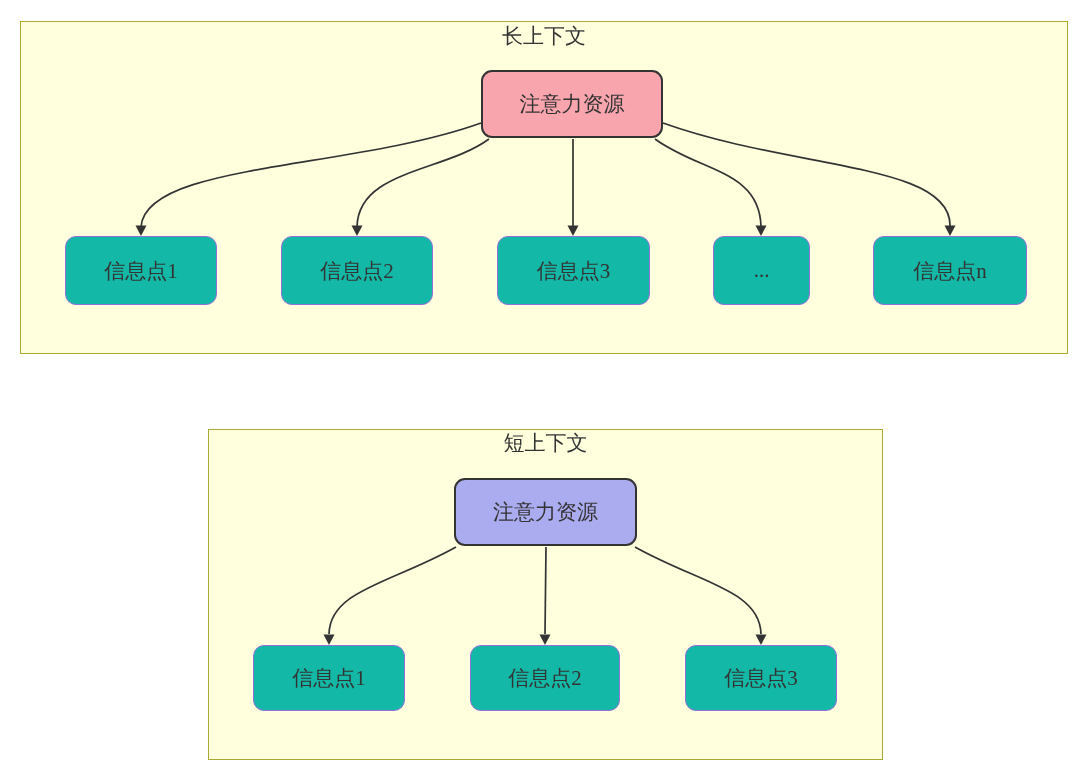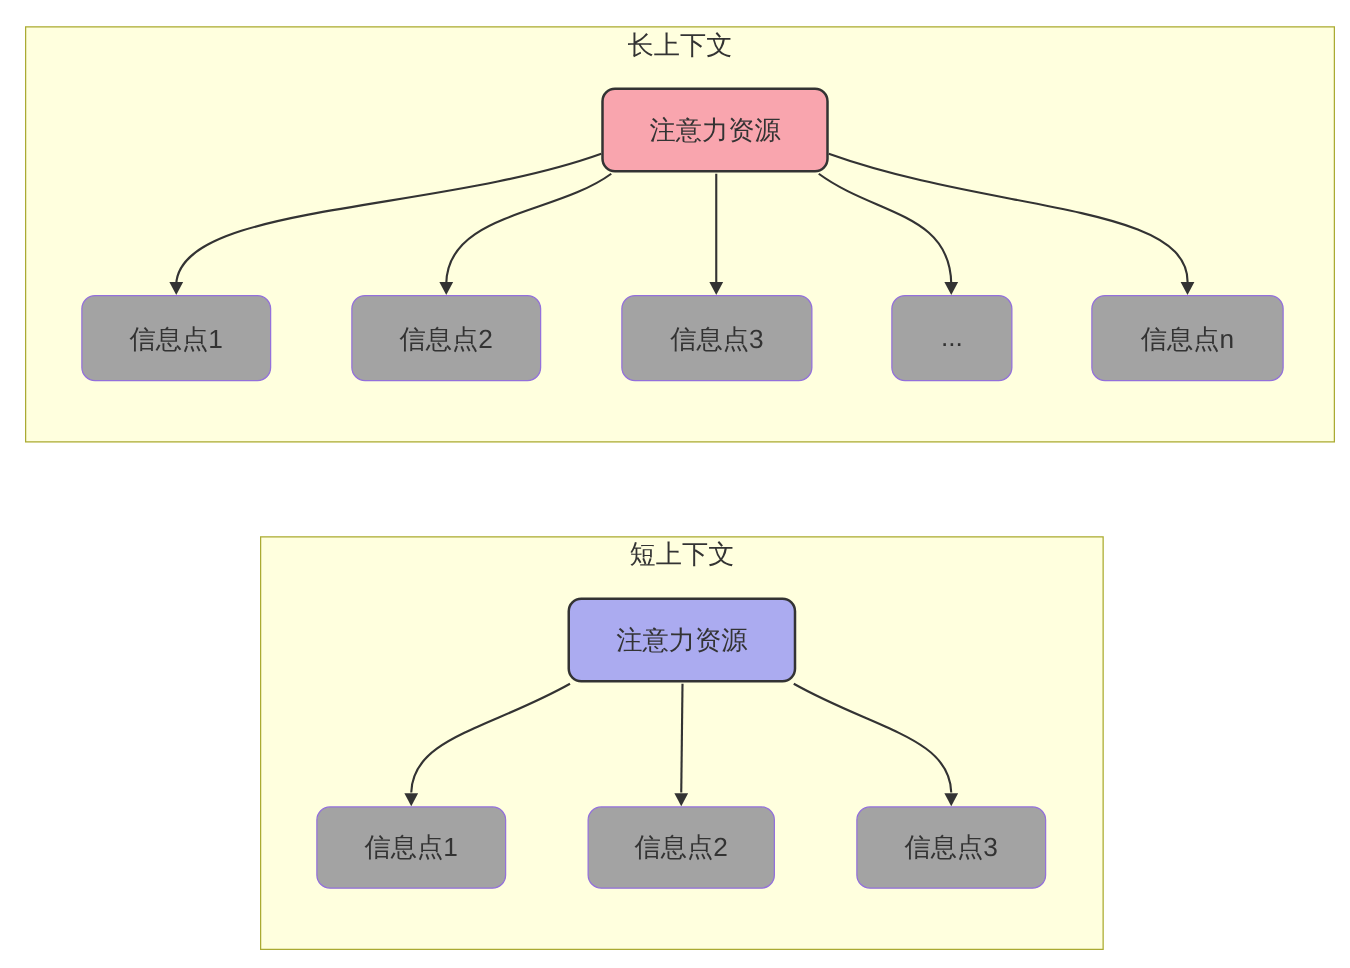--- a/index.html
+++ b/index.html
@@ -7,20 +7,21 @@
   body {
     font-family: "Liberation Sans", sans-serif;
     color: #333333;
   }
   .stage {
     position: relative;
     width: 1080px;
     height: 774px;
     background: #ffffff;
     overflow: hidden;
+    font-family: Liberation Serif, serif;
   }
   .edges-layer {
     position: absolute;
     left: 0; top: 0;
     width: 1080px; height: 774px;
     pointer-events: none;
   }
   .cluster {
     position: absolute;
     background: #ffffde;
@@ -45,21 +46,21 @@
     text-align: center;
     white-space: nowrap;
     border-radius: 11px;
   }
   .node.attention {
     border: 2.8px solid #333333;
   }
   .node.attention.long { background: #f9a5ae; }
   .node.attention.short { background: #ababf0; }
   .node.info {
-    background: #a3a3a3;
+    background: #14b8a6;
     border: 1.3px solid #9370db;
   }
 
   
   .cluster-long  { left: 20px;  top: 21px;  width: 1048px; height: 333px; }
   .cluster-long-title { top: 24px; }
   .att-long  { left: 481px; top: 70px;  width: 182px; height: 68px; }
   .info-l1   { left: 65px;  top: 236px; width: 152px; height: 69px; }
   .info-l2   { left: 281px; top: 236px; width: 152px; height: 69px; }
   .info-l3   { left: 497px; top: 236px; width: 153px; height: 69px; }

